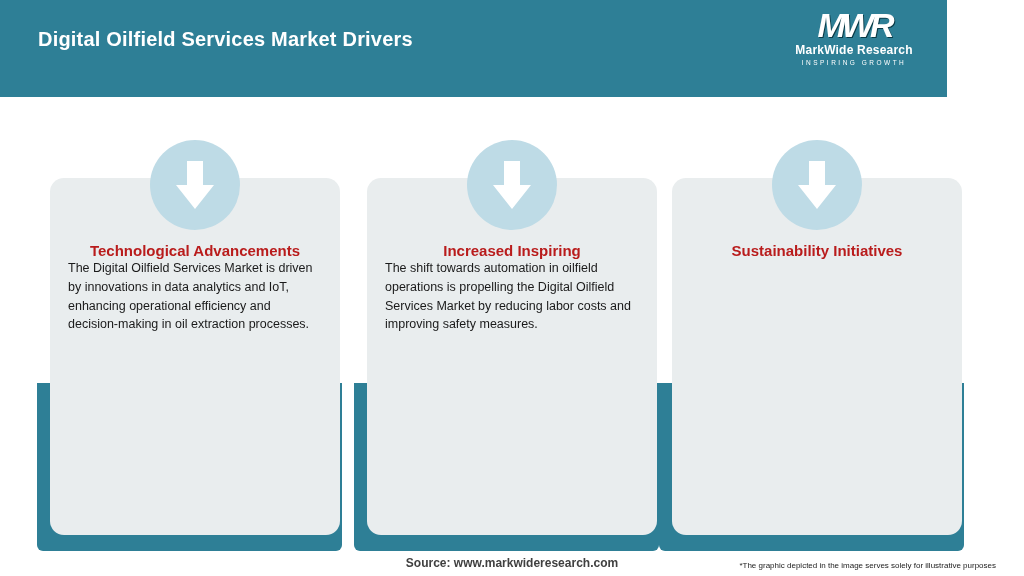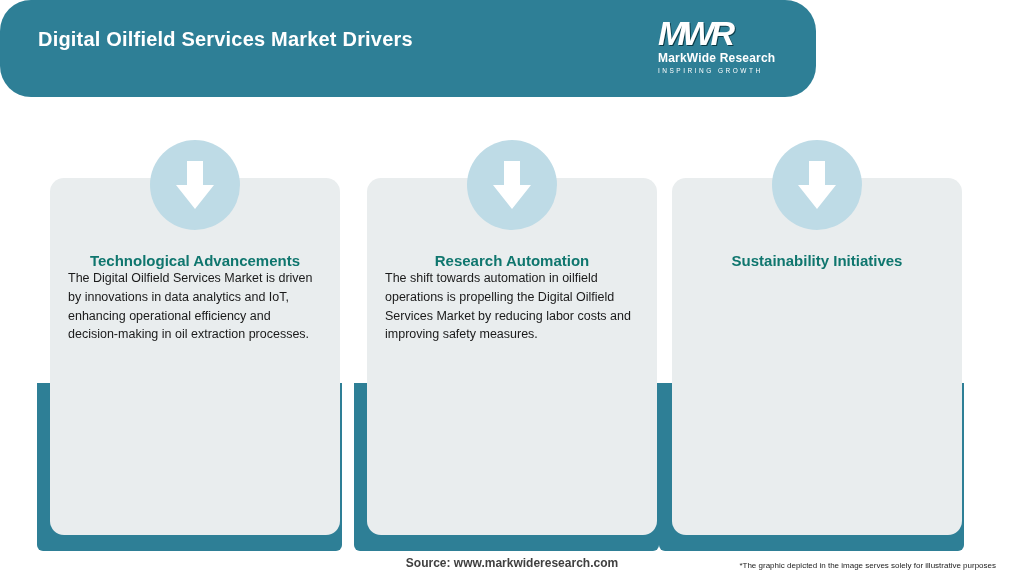--- a/index.html
+++ b/index.html
@@ -6,33 +6,32 @@
   html, body {
     width: 1024px; height: 576px;
     font-family: "Liberation Sans", sans-serif;
     background: #ffffff;
     overflow: hidden;
     position: relative;
   }
   
   .header {
     position: absolute; top: 0; left: 0;
-    width: 816px; height: 97px;
+    width: 947px; height: 97px;
     background: #2e7f96;
     color: #ffffff;
-    border-radius: 31px;
   }
   .header-title {
     position: absolute; left: 38px; top: 28px;
     font-size: 20px; font-weight: bold;
     letter-spacing: 0.2px;
   }
   .logo {
-    position: absolute; right: 28px; top: 16px;
-    width: 130px; text-align: left; color: #ffffff;
+    position: absolute; right: 28px; top: 8px;
+    width: 130px; text-align: center; color: #ffffff;
   }
   .logo-acronym {
     font-size: 34px; font-weight: bold; font-style: italic;
     letter-spacing: -4px; line-height: 1;
     text-shadow: 1px 1px 0 #0a3a46;
   }
   .logo-name {
     font-size: 12px; font-weight: bold; margin-top: 1px;
     letter-spacing: 0.2px;
   }
@@ -67,22 +66,22 @@
     transform: translateX(-50%);
     width: 90px; height: 90px;
     border-radius: 50%;
     background: #bedbe6;
     display: flex; align-items: center; justify-content: center;
     z-index: 2;
   }
   .arrow-icon svg { display: block; }
   .card-title {
     text-align: center;
-    font-size: 15px; font-weight: bold; color: #0f766e;
-    margin-top: 12px;
+    font-size: 15px; font-weight: bold; color: #b91c1c;
+    margin-top: 2px;
   }
   .card-body {
     font-size: 12.5px; line-height: 1.5; color: #1a1a1a;
     text-align: left;
   }
   
   .footer-source {
     position: absolute; bottom: 6px; left: 50%;
     transform: translateX(-50%);
     font-size: 12px; font-weight: bold; color: #404040;
@@ -117,21 +116,21 @@
       <svg width="42" height="52" viewBox="0 0 42 52">
         <path d="M13 2 h16 v24 h11 L21 50 2 26 h11 z" fill="#ffffff"></path>
       </svg>
     </span>
   </div>
 </div>
 
 <div class="card-wrap c2">
   <div class="card-shadow"></div>
   <div class="card">
-    <div class="card-title">Research Automation</div>
+    <div class="card-title">Increased Inspiring</div>
     <div class="card-body">The shift towards automation in oilfield operations is propelling the Digital Oilfield Services Market by reducing labor costs and improving safety measures.</div>
   </div>
   <div class="circle">
     <span class="arrow-icon">
       <svg width="42" height="52" viewBox="0 0 42 52">
         <path d="M13 2 h16 v24 h11 L21 50 2 26 h11 z" fill="#ffffff"></path>
       </svg>
     </span>
   </div>
 </div>

